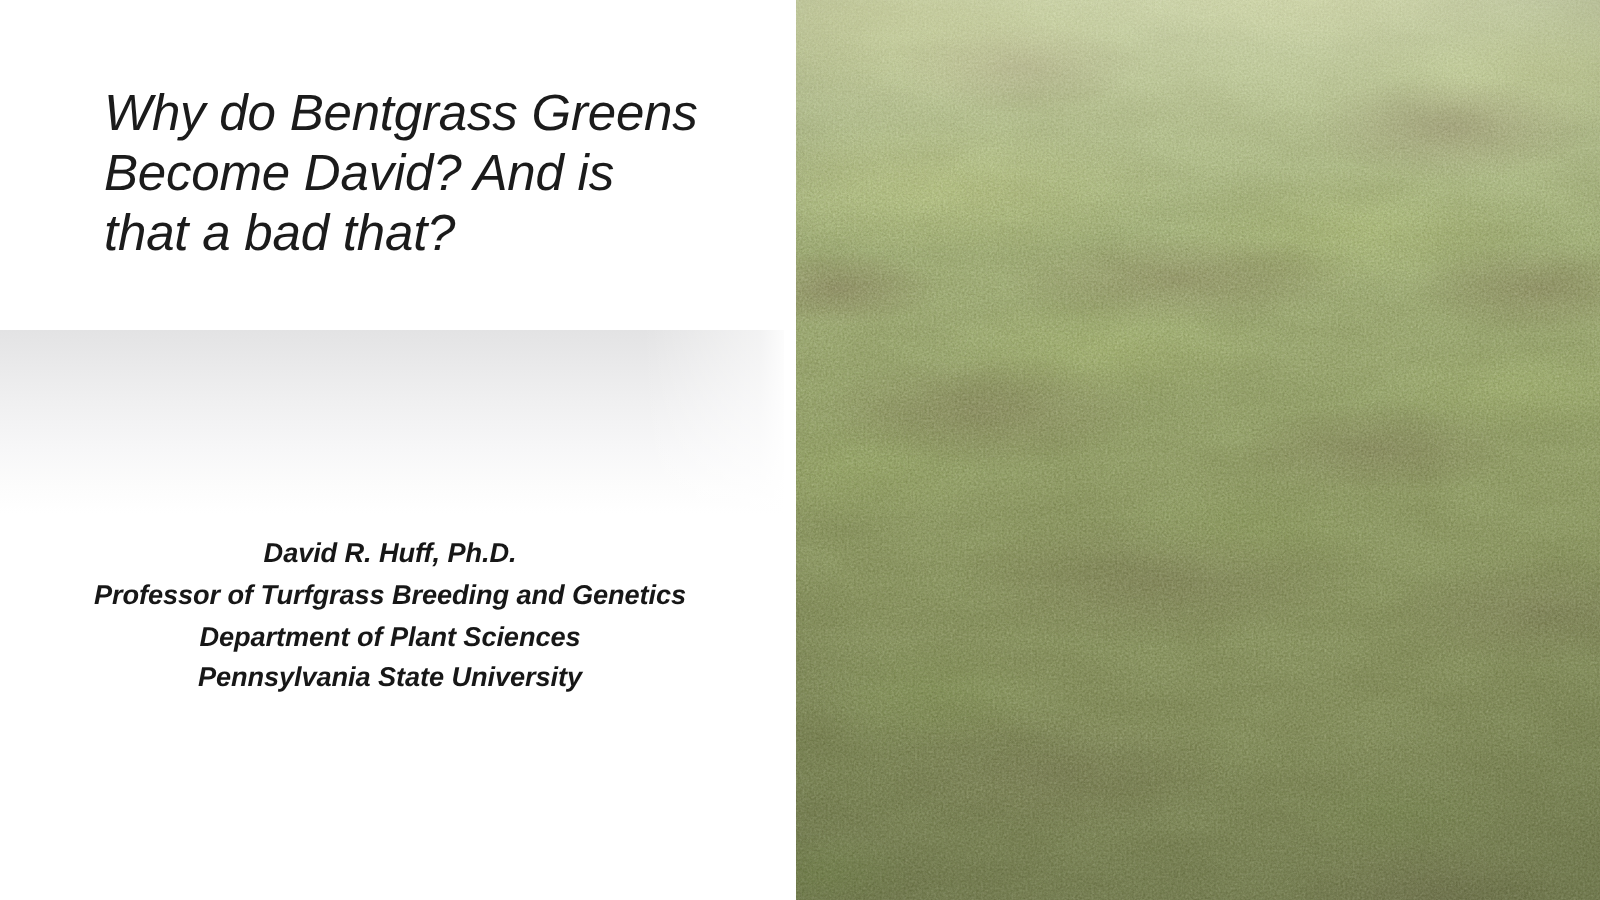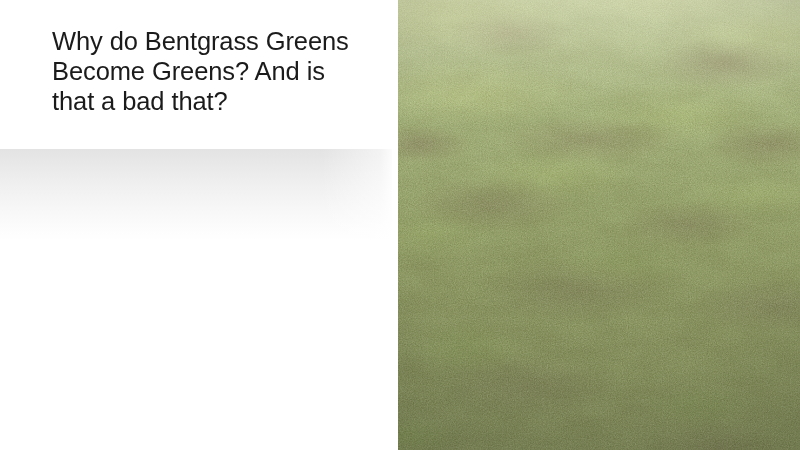--- a/index.html
+++ b/index.html
@@ -15,25 +15,26 @@
     overflow: hidden;
     background: #ffffff;
     font-family: "Liberation Sans", sans-serif;
     -webkit-font-smoothing: antialiased;
   }
 
   
   .left-panel {
     position: absolute;
     left: 0;
-    top: 0;
+    top: 16px;
     width: 398px;
     height: 408px;
     background: #ffffff;
     overflow: hidden;
+    font-style: italic;
   }
 
   
   .gradient-band {
     position: absolute;
     left: 0;
     top: 149px;
     width: 392px;
     height: 92px;
     background: linear-gradient(to bottom,
@@ -194,24 +195,30 @@
 
 <div class="slide">
 
   <div class="left-panel">
 
     <div class="gradient-band"></div>
     <div class="gradient-band-fade"></div>
 
     <div class="title-block">
       <div class="title-line">Why do Bentgrass Greens</div>
-      <div class="title-line">Become Greens? And is</div>
+      <div class="title-line">Become David? And is</div>
       <div class="title-line">that a bad that?</div>
     </div>
 
+    <div class="subtitle-block">
+      <div class="subtitle-line">David R. Huff, Ph.D.</div>
+      <div class="subtitle-line">Professor of Turfgrass Breeding and Genetics</div>
+      <div class="subtitle-line">Department of Plant Sciences</div>
+      <div class="subtitle-line">Pennsylvania State University</div>
+    </div>
 
   </div>
 
   <div class="photo-panel">
     <div class="turf-base"></div>
     <div class="turf-patches-green"></div>
     <div class="turf-patches-tan"></div>
 
     <svg class="turf-grain" width="402" height="450" viewBox="0 0 402 450" preserveAspectRatio="none">
       <filter id="grainDark" x="0" y="0" width="100%" height="100%">

